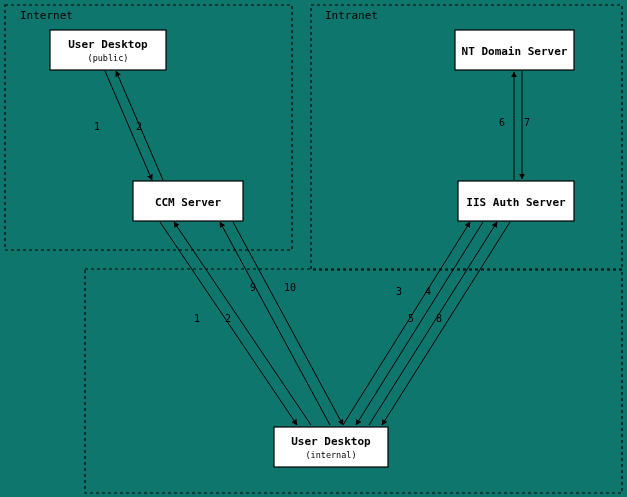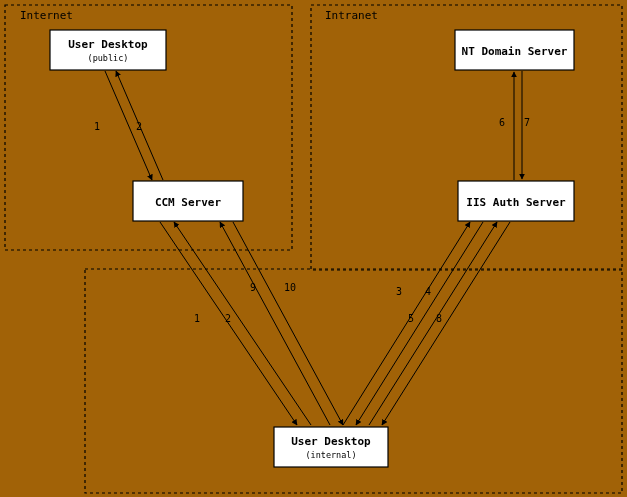--- a/index.html
+++ b/index.html
@@ -4,21 +4,21 @@
 <style>
   html, body {
     margin: 0;
     padding: 0;
     background: #ffffff;
   }
   #diagram-root {
     position: relative;
     width: 627px;
     height: 497px;
-    background: #a16207;
+    background: #0f766e;
     font-family: "DejaVu Sans Mono", "Liberation Mono", monospace;
     overflow: hidden;
   }
   #diagram-svg {
     position: absolute;
     left: 0;
     top: 0;
     width: 627px;
     height: 497px;
   }

